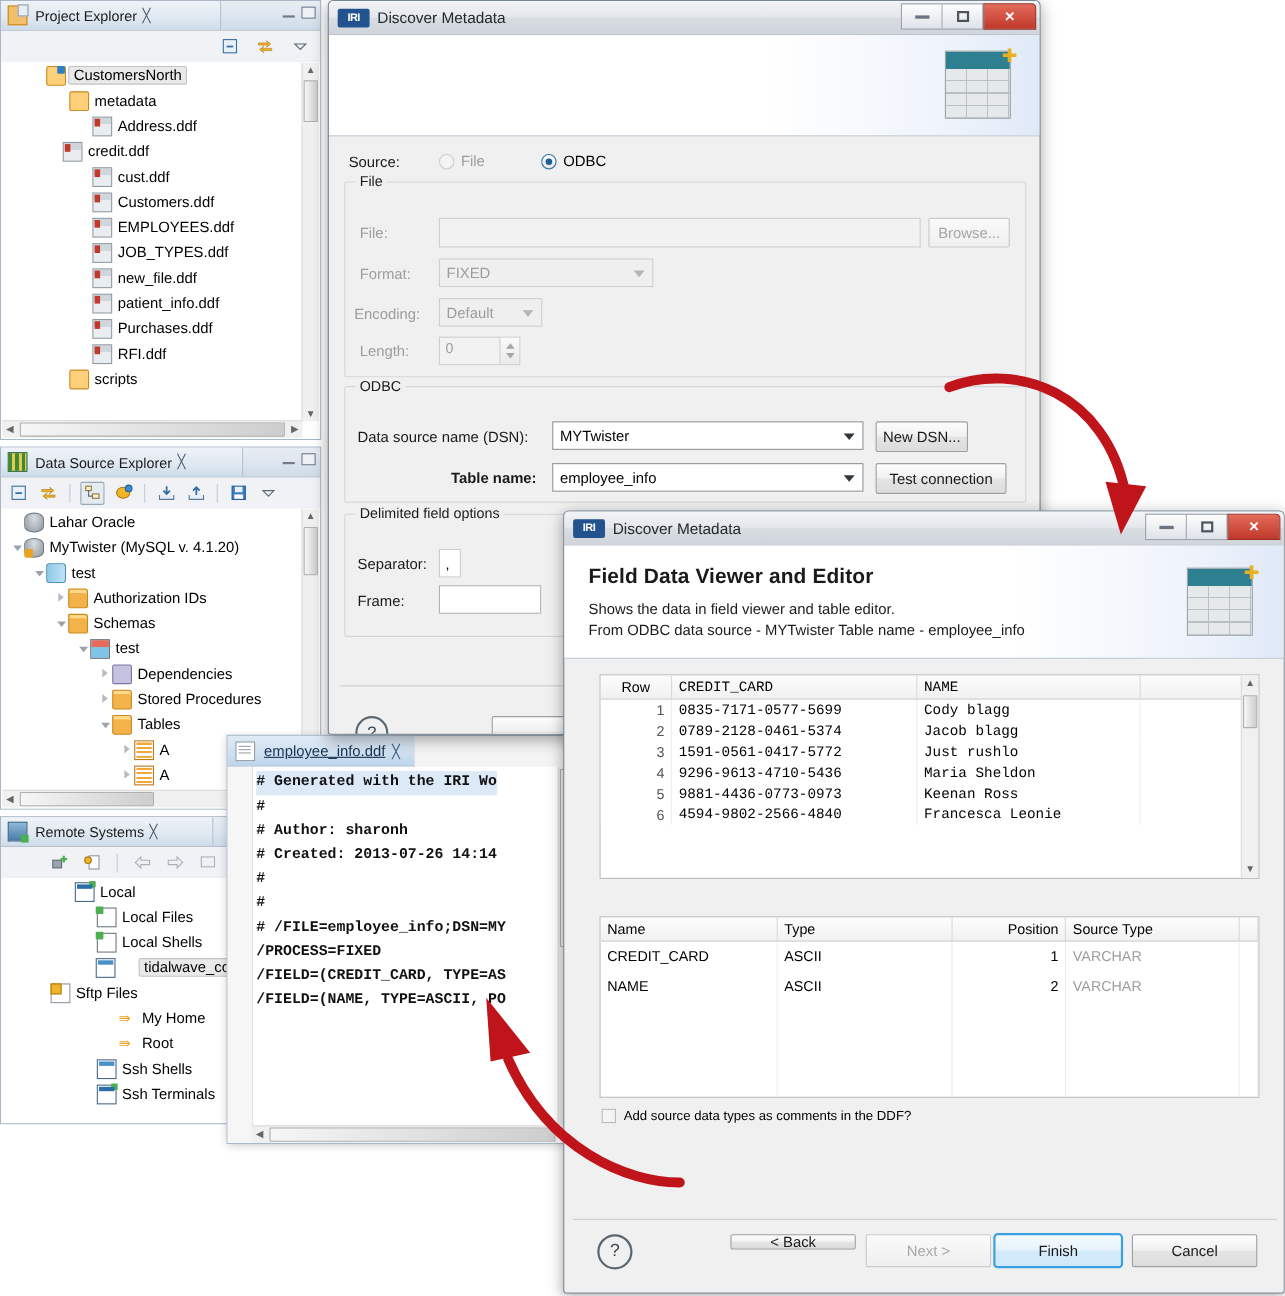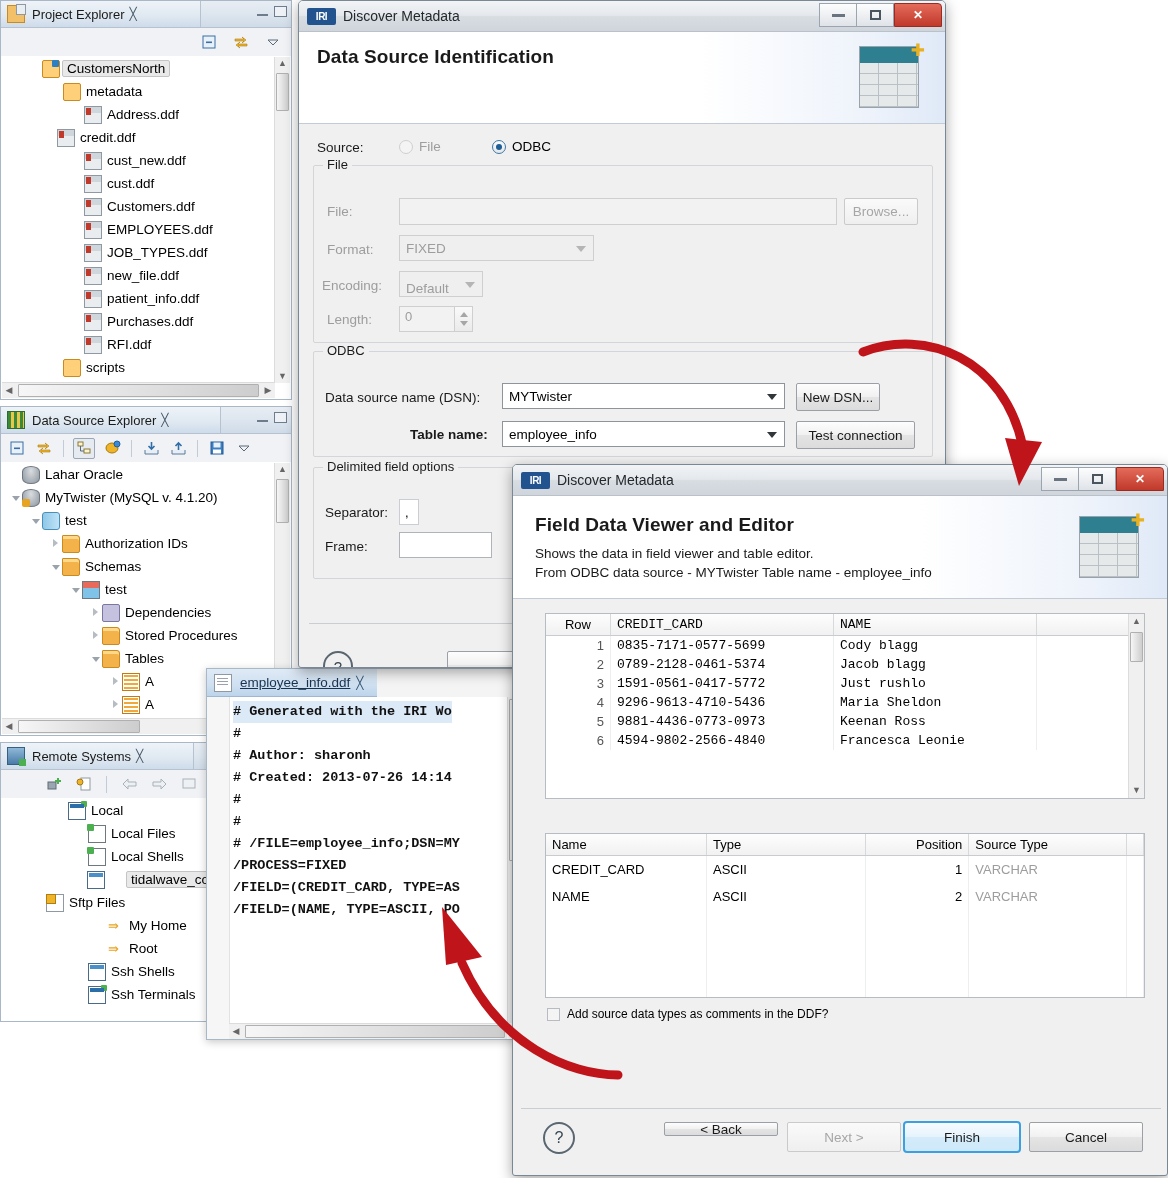--- a/index.html
+++ b/index.html
@@ -231,25 +231,20 @@
           <span class="lbl">Address.ddf</span>
         </div>
         <div class="trow" style="padding-left: 43px;">
           <span class="arr"></span>
           <span class="ic ic-ddf"></span>
           <span class="lbl">credit.ddf</span>
         </div>
         <div class="trow" style="padding-left: 70px;">
           <span class="arr"></span>
           <span class="ic ic-ddf"></span>
-          <span class="lbl">cust_new.ddf</span>
-        </div>
-        <div class="trow" style="padding-left: 70px;">
-          <span class="arr"></span>
-          <span class="ic ic-ddf"></span>
           <span class="lbl">cust.ddf</span>
         </div>
         <div class="trow" style="padding-left: 70px;">
           <span class="arr"></span>
           <span class="ic ic-ddf"></span>
           <span class="lbl">Customers.ddf</span>
         </div>
         <div class="trow" style="padding-left: 70px;">
           <span class="arr"></span>
           <span class="ic ic-ddf"></span>
@@ -552,21 +547,20 @@
           <span class="dash"></span>
         </span>
       <span class="wbtn mid">
           <span class="box"></span>
         </span>
       <span class="wbtn close">✕</span>
     </span>
   </div>
 
   <div class="banner" style="height:92px;padding:14px 18px 0 18px;box-sizing:border-box;">
-    <h1>Data Source Identification</h1>
     <span class="banner-icon" style="right:26px;top:14px;">
       <span class="bi-grid"></span>
         <span class="bi-plus">✚</span>
     </span>
   </div>
 
   <div class="fld-lbl" style="left:18px;top:139px;">Source:</div>
   <div class="radio dis" style="left:100px;top:138px;">
     <span class="rdot dis"></span>
     <span>File</span>
@@ -583,21 +577,21 @@
   <div class="tbox dis" style="left:100px;top:197px;width:438px;height:27px;"></div>
   <div class="btn dis" style="left:545px;top:197px;width:74px;height:27px;">Browse...</div>
 
   <div class="fld-lbl dis" style="left:28px;top:241px;">Format:</div>
   <div class="combo dis" style="left:100px;top:234px;width:195px;height:26px;">
     <span>FIXED</span>
     <span class="caret"></span>
   </div>
 
   <div class="fld-lbl dis" style="left:23px;top:277px;">Encoding:</div>
-  <div class="combo dis" style="left:100px;top:270px;width:84px;height:26px;align-items:flex-end;">
+  <div class="combo dis" style="left:100px;top:270px;width:94px;height:26px;">
     <span>Default</span>
     <span class="caret"></span>
   </div>
 
   <div class="fld-lbl dis" style="left:28px;top:311px;">Length:</div>
   <div class="spin" style="left:100px;top:305px;width:74px;height:26px;">
     <span>0</span>
     <span class="btns"></span>
   </div>
 

